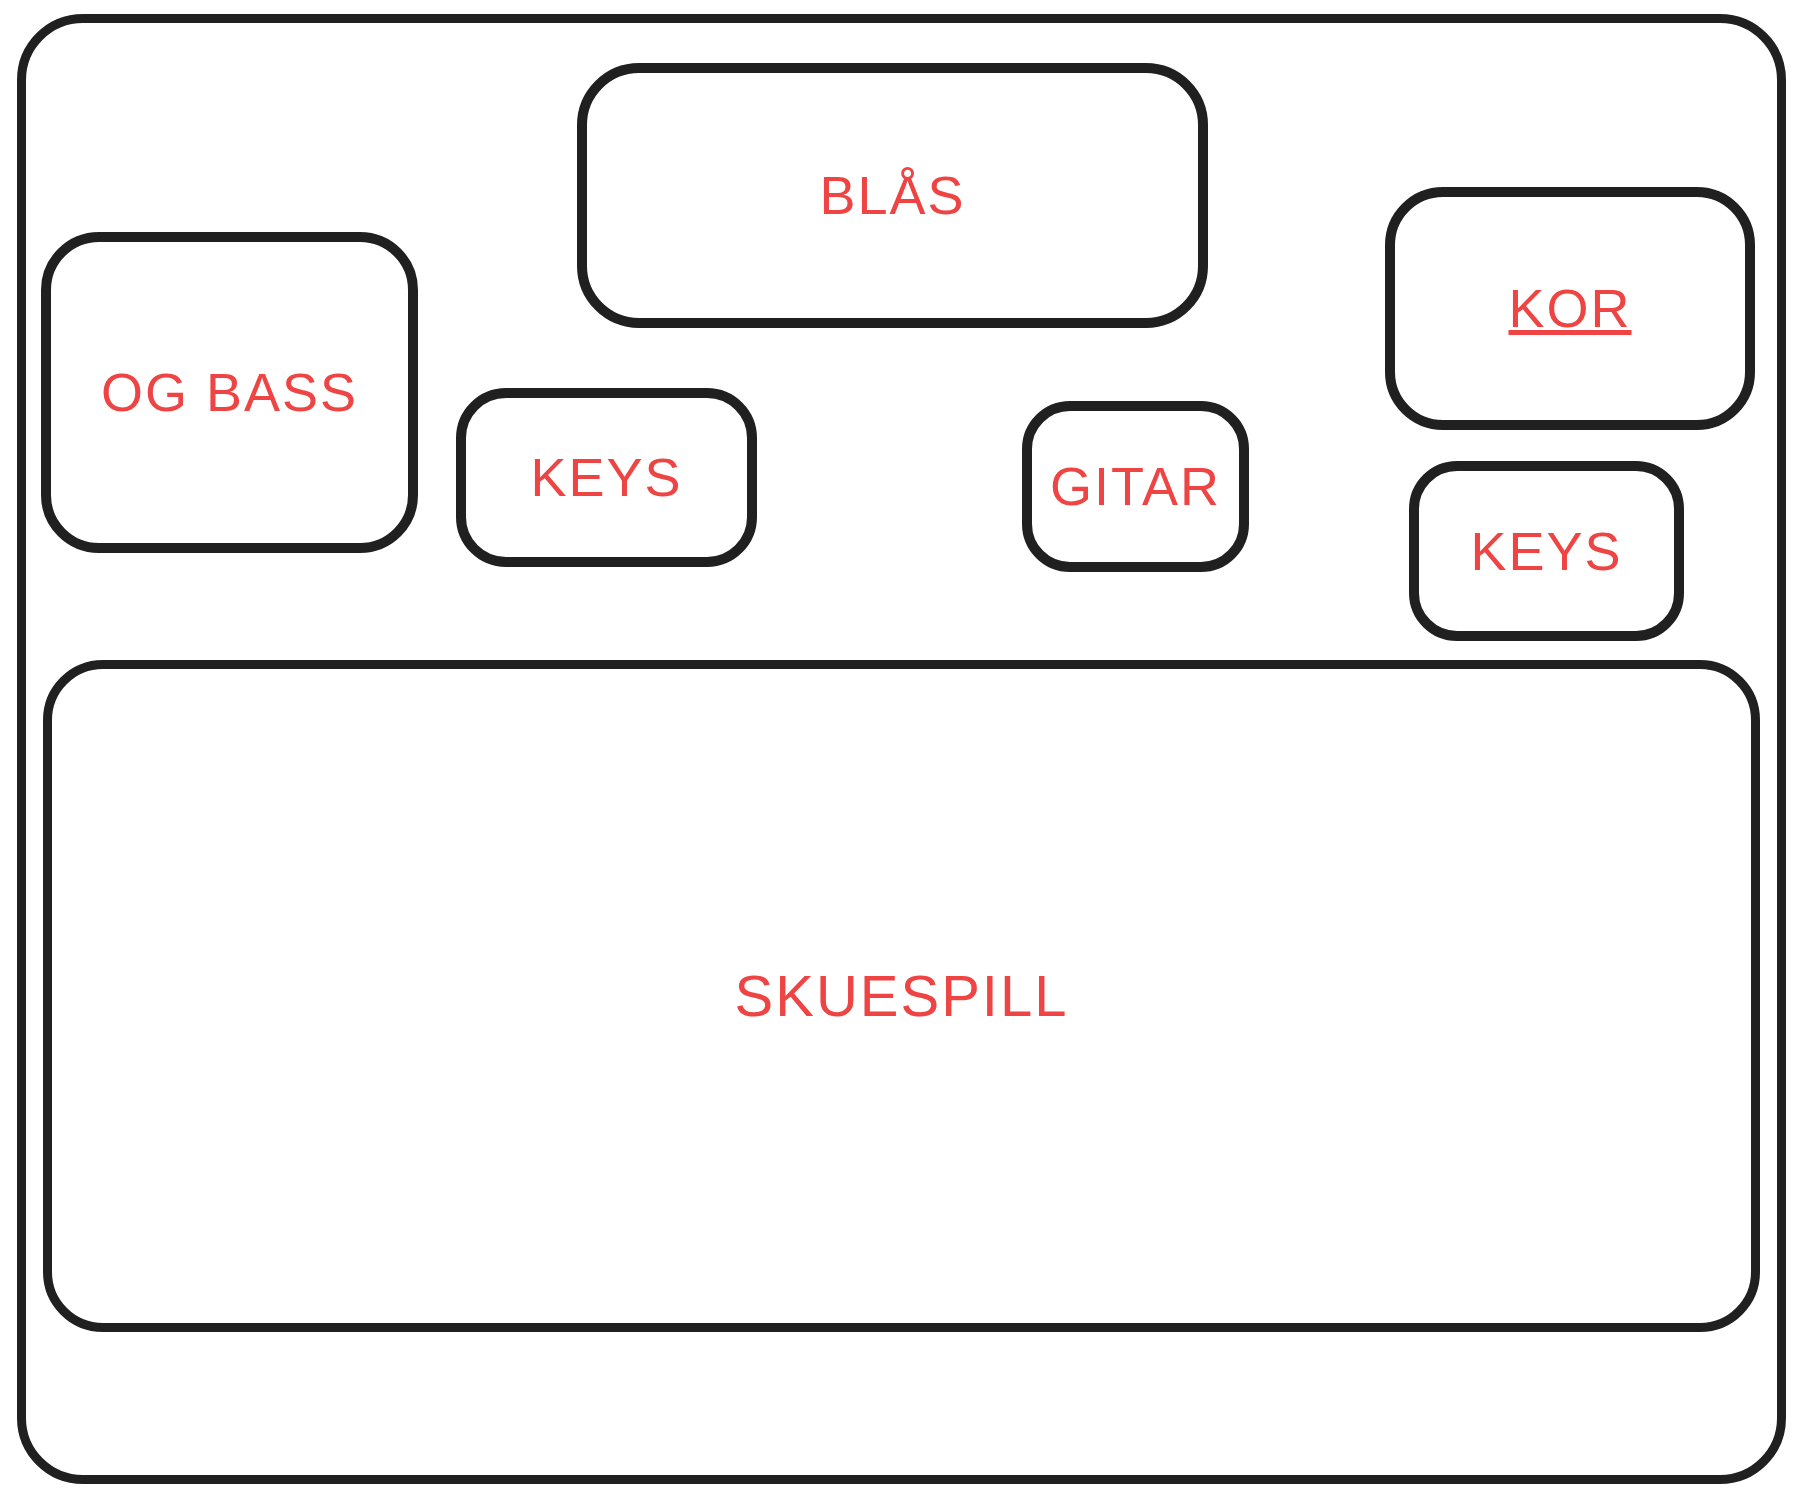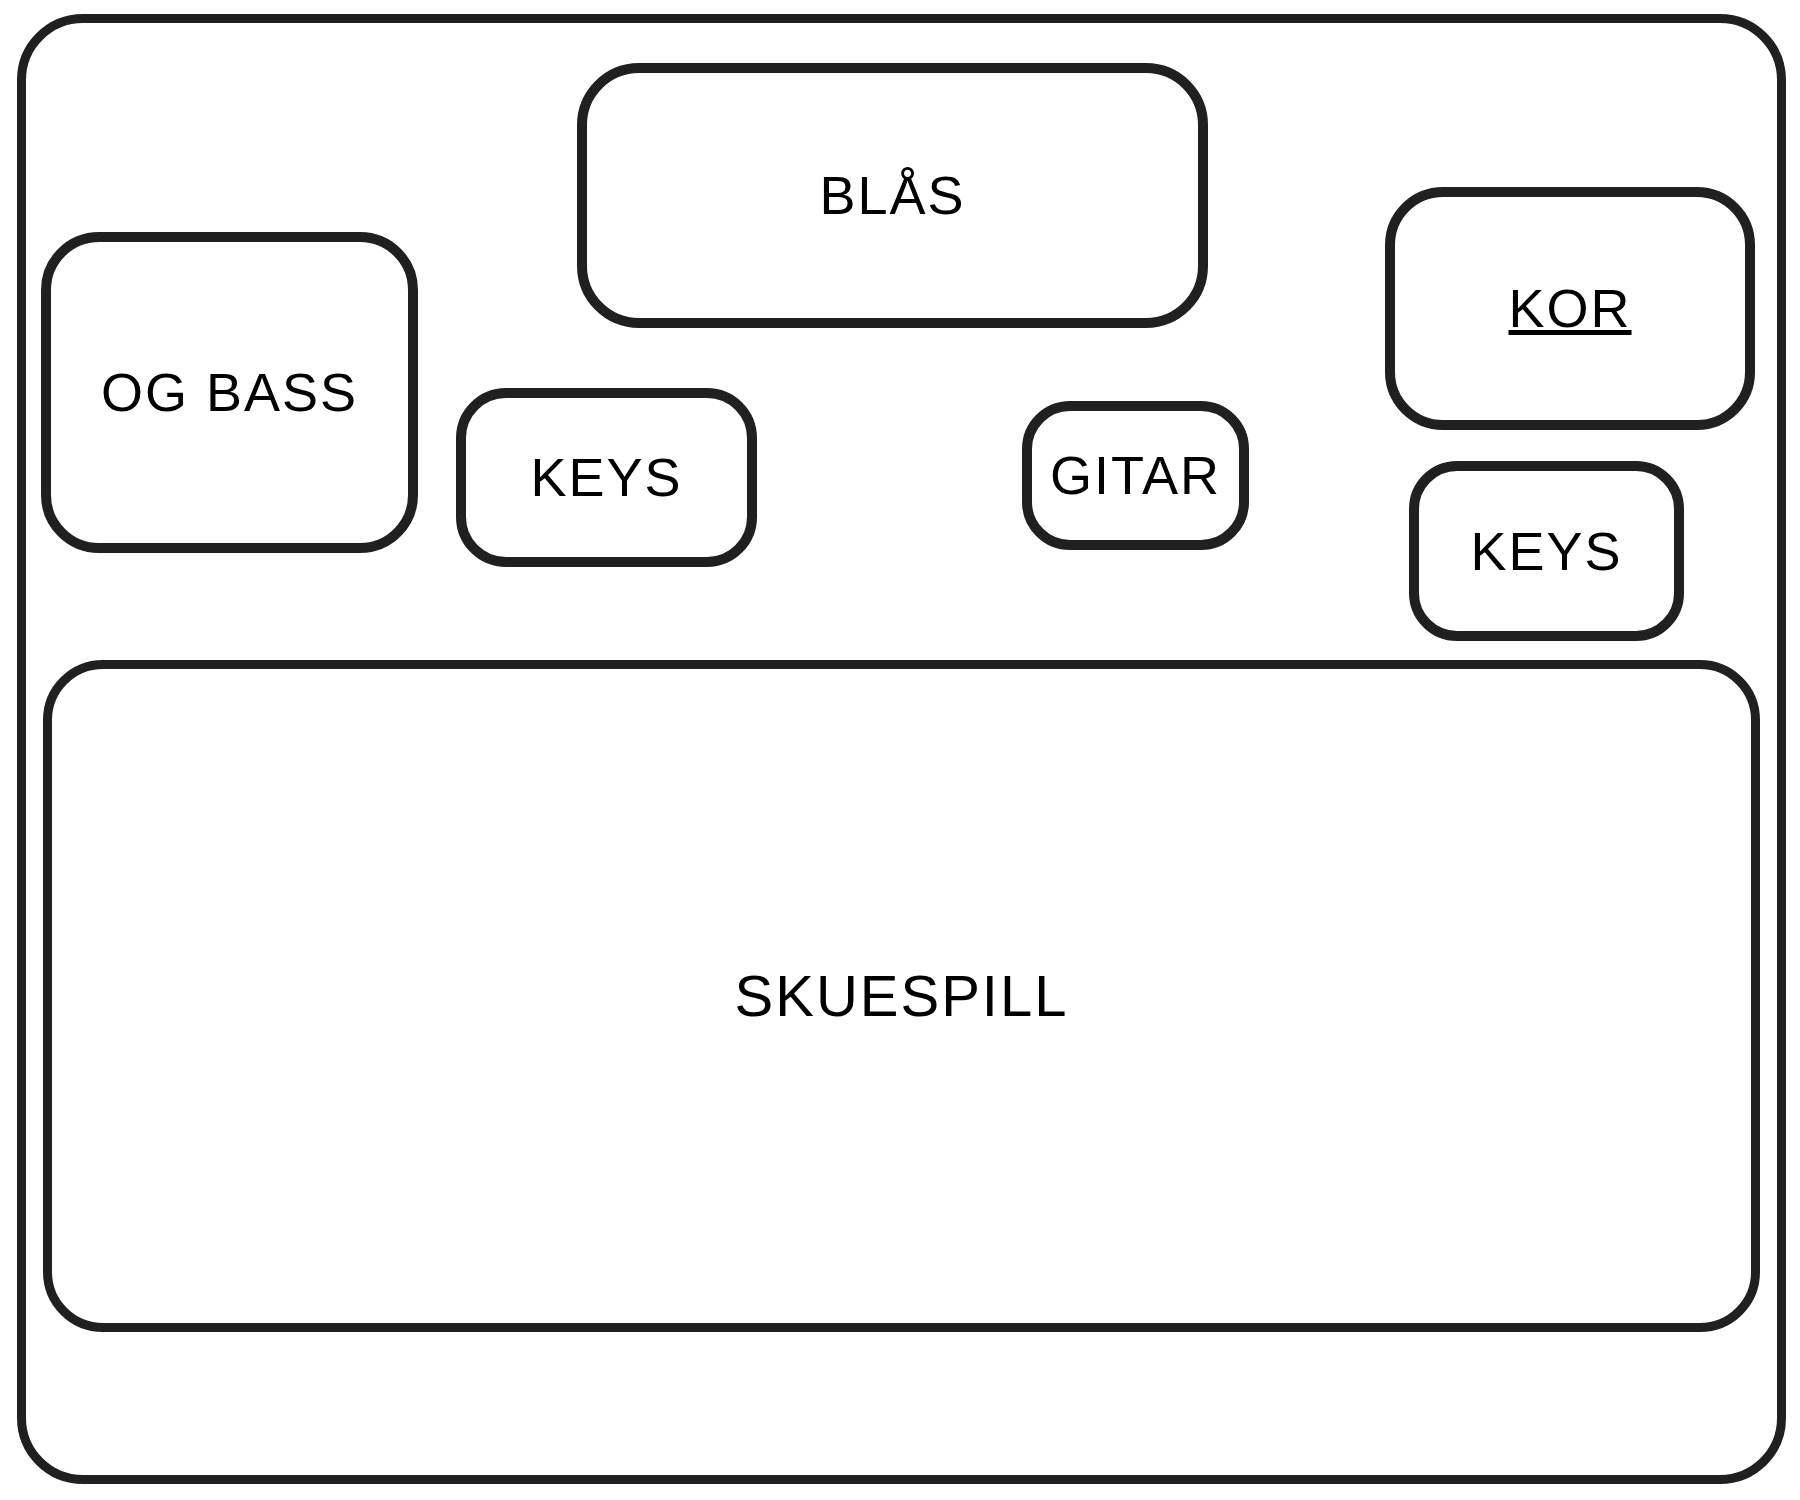--- a/index.html
+++ b/index.html
@@ -15,33 +15,33 @@
     background: #ffffff;
   }
   .shape {
     position: absolute;
     border: 10px solid #202020;
     background: #ffffff;
     display: flex;
     align-items: center;
     justify-content: center;
     text-align: center;
-    color: #000000;
+    color: #ef4444;
     letter-spacing: 2px;
     font-size: 54px;
     line-height: 1.35;
   }
   .outline {
     left: 17px; top: 14px; width: 1769px; height: 1470px;
     border-width: 9px; border-radius: 66px;
   }
   .blas    { left: 577px;  top: 63px;  width: 631px;  height: 265px; border-radius: 62px; }
   .trommer { left: 41px;   top: 232px; width: 377px;  height: 321px; border-radius: 58px; flex-direction: column; }
   .keysL   { left: 456px;  top: 388px; width: 301px;  height: 179px; border-radius: 50px; }
-  .gitar   { left: 1022px; top: 401px; width: 227px;  height: 149px; border-radius: 48px; }
+  .gitar   { left: 1022px; top: 401px; width: 227px;  height: 171px; border-radius: 48px; }
   .kor     { left: 1385px; top: 187px; width: 370px;  height: 243px; border-radius: 58px; text-decoration: underline; }
   .keysR   { left: 1409px; top: 461px; width: 275px;  height: 180px; border-radius: 48px; }
   .skuespill {
     left: 43px; top: 660px; width: 1717px; height: 672px;
     border-width: 9px; border-radius: 60px;
     font-size: 58px;
   }
   .label { display: block; }
 </style>
 </head>

